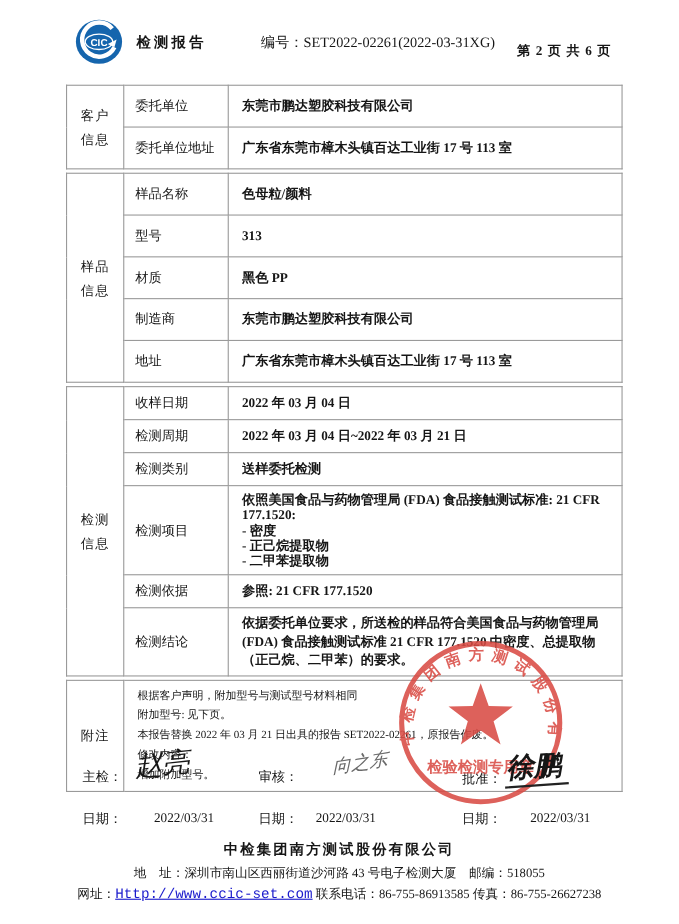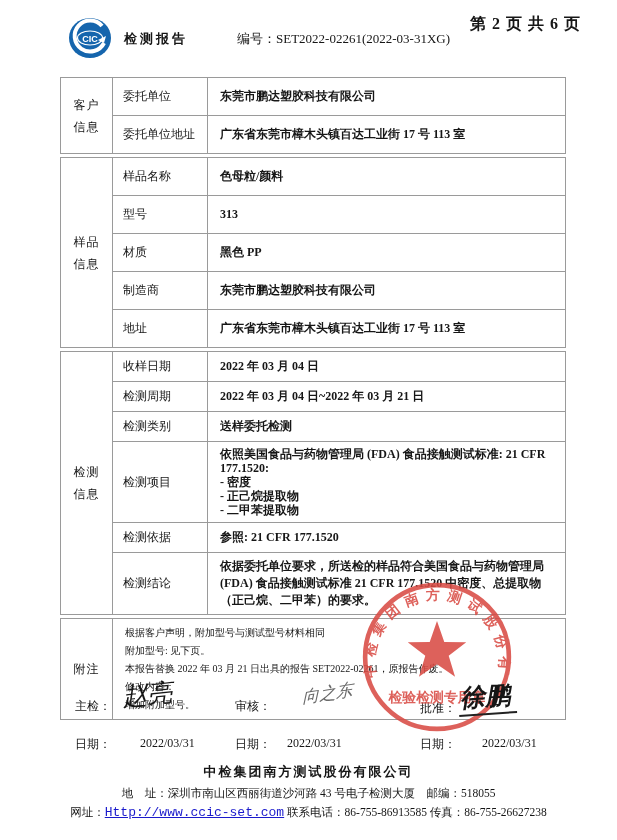--- a/index.html
+++ b/index.html
@@ -8,21 +8,21 @@
     font-family:"Liberation Serif","DejaVu Serif",serif;
     position:relative;overflow:hidden;
   }
   .page{position:absolute;left:0;top:0;width:617px;height:840px;}
 
   
   .header{position:absolute;left:60px;top:14px;width:505px;height:52px;}
   .logo{position:absolute;left:6px;top:2px;width:48px;height:44px;}
   .hdr-title{position:absolute;left:64px;top:16px;font-size:13px;font-weight:bold;letter-spacing:3px;}
   .hdr-no{position:absolute;left:177px;top:16px;font-size:13px;font-weight:normal;white-space:nowrap;}
-  .hdr-page{position:absolute;left:410px;top:0;font-size:16px;font-weight:bold;letter-spacing:1px;white-space:nowrap;}
+  .hdr-page{position:absolute;left:410px;top:24px;font-size:12px;font-weight:bold;letter-spacing:1px;white-space:nowrap;}
 
   
   .tables{position:absolute;left:60px;top:77px;width:505px;}
   table.sec-table{border-collapse:collapse;width:505px;table-layout:fixed;margin-bottom:3px;}
   table.sec-table td{border:1px solid #9a9a9a;font-size:12px;vertical-align:middle;}
   col.c1{width:52px;} col.c2{width:95px;} col.c3{width:358px;}
   td.sec{text-align:center;padding:0;}
   td.sec .vstack{display:inline-block;width:28px;word-break:break-all;line-height:22px;letter-spacing:1px;}
   td.fld{padding:2px 4px 2px 10px;}
   td.val{padding:2px 6px 2px 12px;font-weight:bold;}

